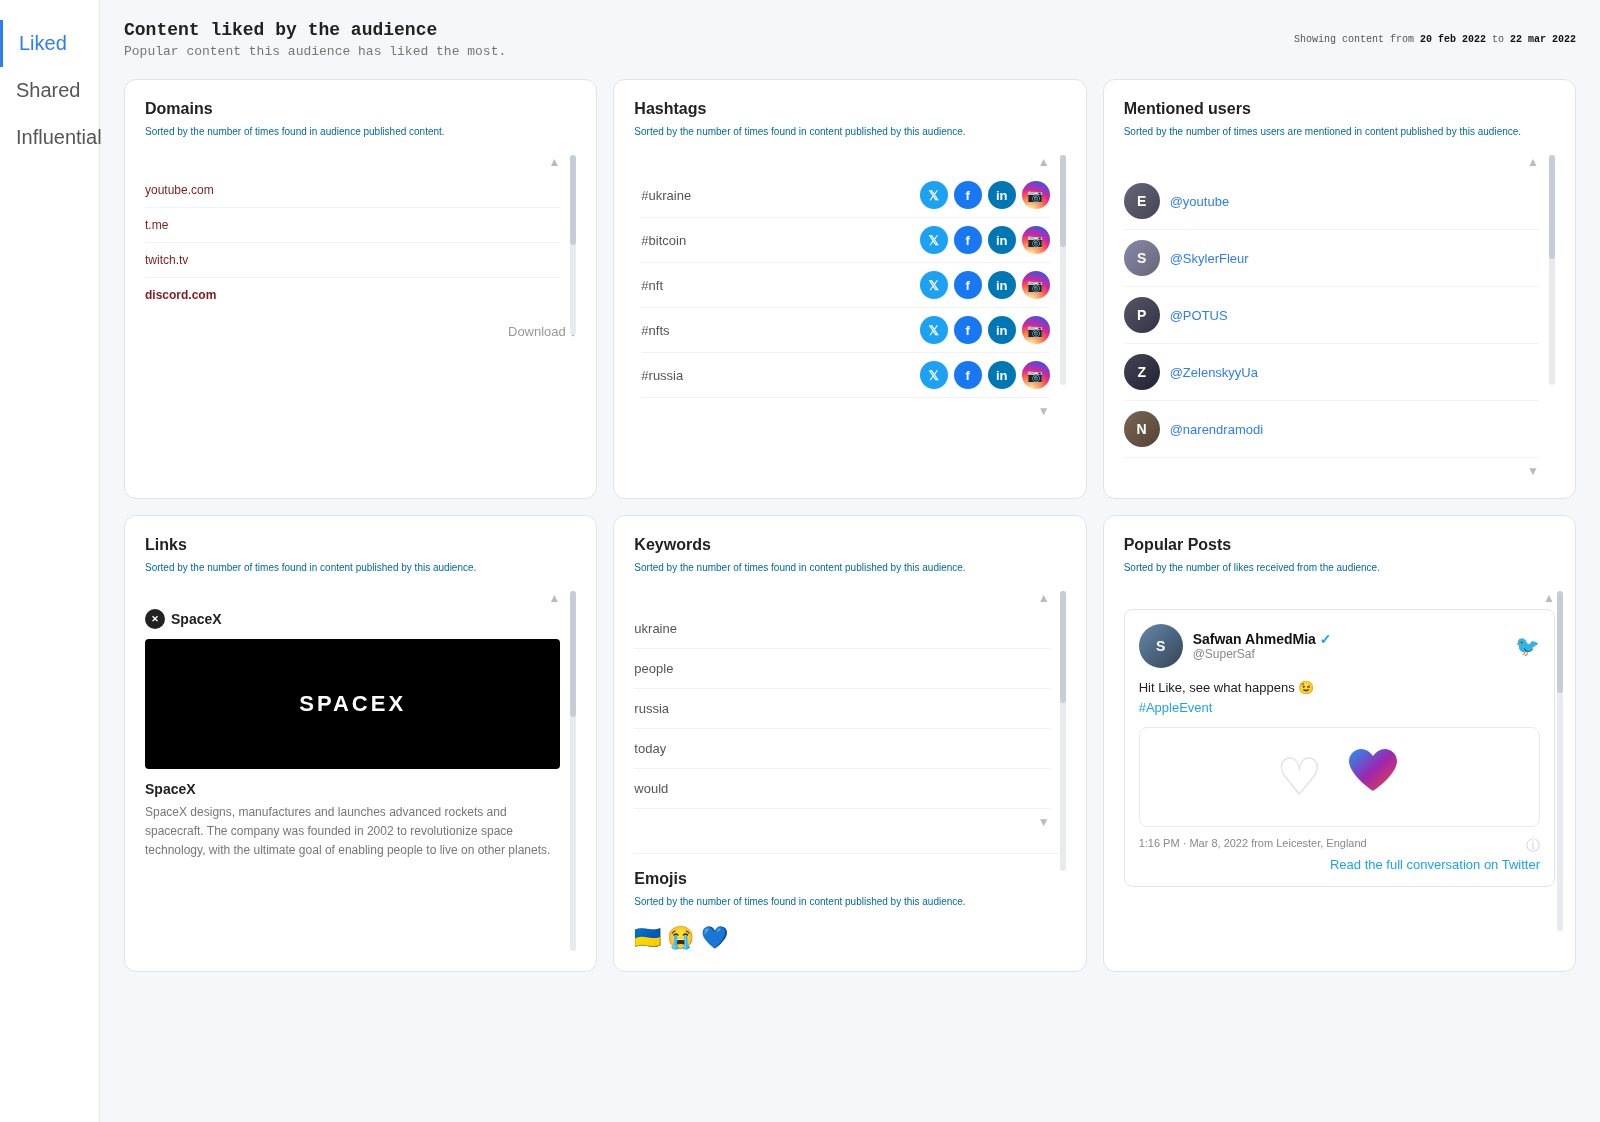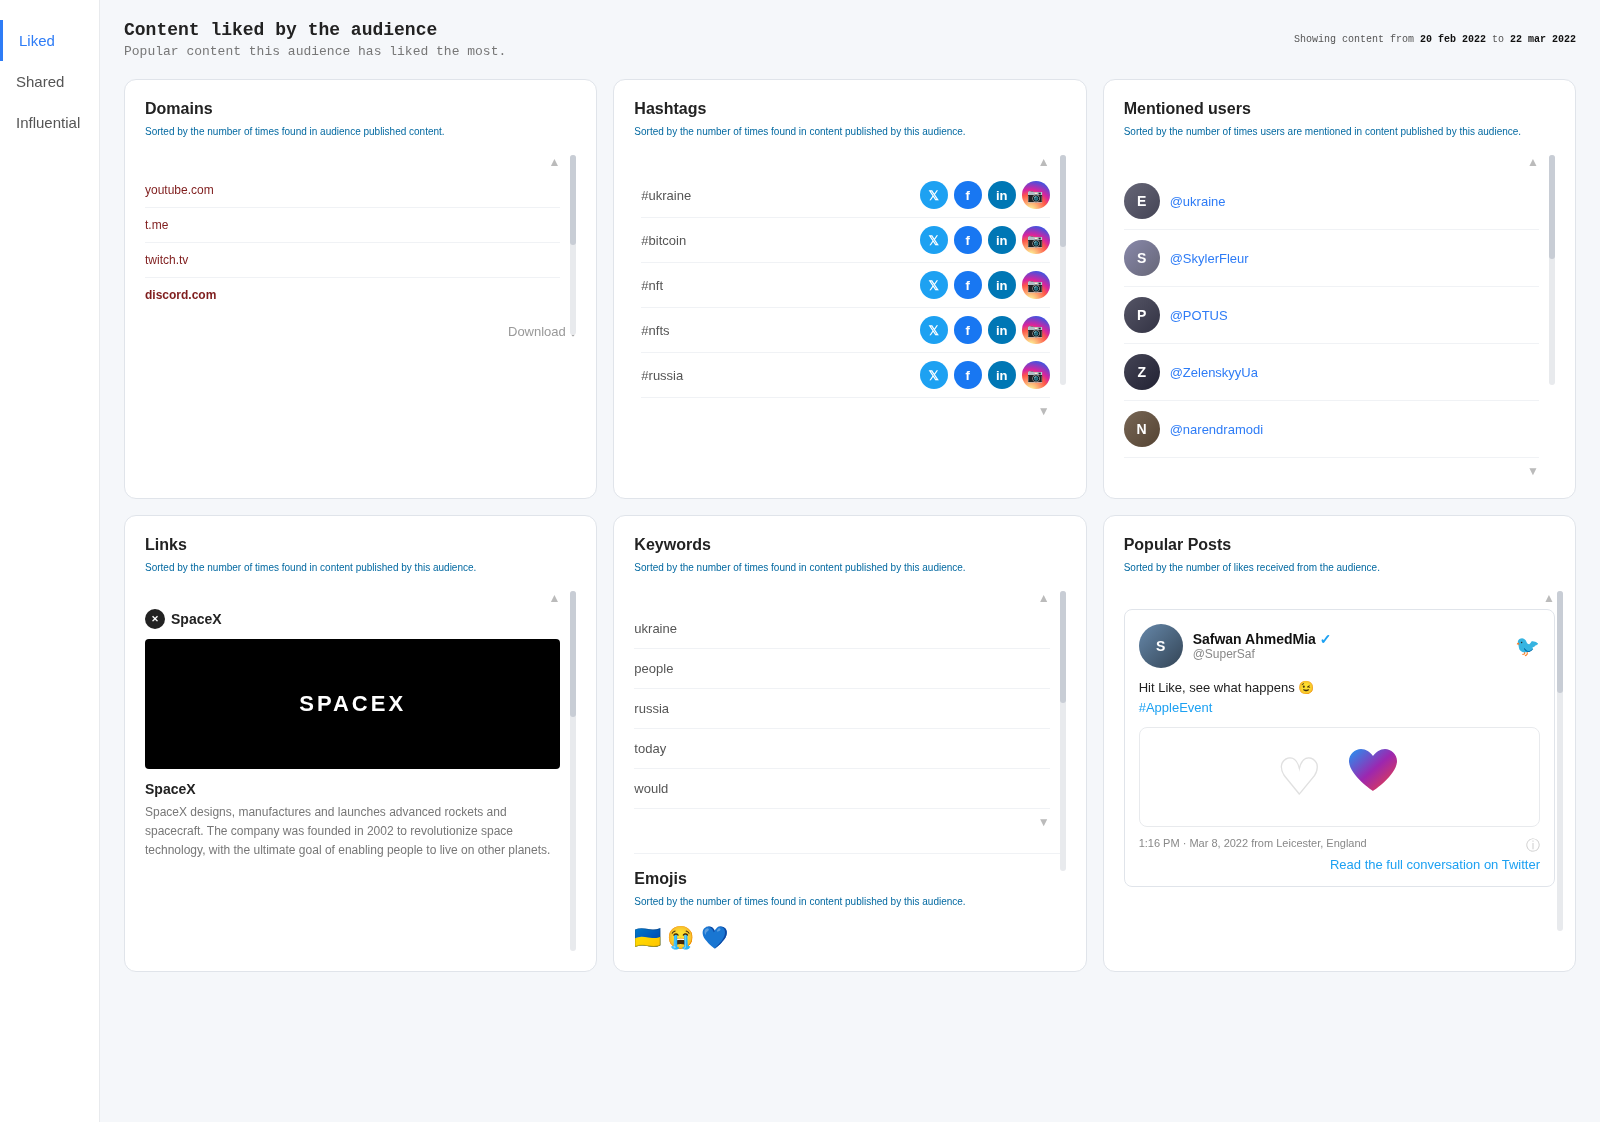--- a/index.html
+++ b/index.html
@@ -2,21 +2,21 @@
 <html><head>
   <meta charset="utf-8">
   <style>
     * { box-sizing: border-box; margin: 0; padding: 0; }
     body { font-family: -apple-system, BlinkMacSystemFont, 'Segoe UI', sans-serif; background: #f5f7fa; color: #333; font-size: 14px; }
     
     .app-container { display: flex; min-height: 1122px; }
     
     
     .sidebar { width: 100px; background: #fff; border-right: 1px solid #e8eaed; padding: 20px 0; flex-shrink: 0; }
-    .sidebar-item { padding: 12px 16px; cursor: pointer; color: #555; font-size: 15px; }
+    .sidebar-item { padding: 12px 16px; cursor: pointer; color: #555; font-size: 20px; }
     .sidebar-item.active { color: #2e7cf6; border-left: 3px solid #2e7cf6; font-weight: 500; }
 
     
     .main { flex: 1; padding: 20px 24px; }
     
     
     .main-header { margin-bottom: 20px; display: flex; justify-content: space-between; align-items: center; font-family: Liberation Mono, monospace; }
     .main-title { font-size: 18px; font-weight: 600; color: #222; margin-bottom: 4px; }
     .main-subtitle { color: #777; font-size: 13px; }
     .date-range { font-size: 10px; color: #555; }
@@ -210,21 +210,21 @@
         <div class="card-title">Mentioned users</div>
         <div class="card-subtitle">Sorted by the number of times users are mentioned in content published by this audience.</div>
         <div style="position:relative;padding-right:16px;">
           <div style="position:absolute;right:0;top:0;width:6px;height:230px;background:#e8eaed;border-radius:3px;">
             <div style="width:6px;height:45%;background:#c8cdd5;border-radius:3px;"></div>
           </div>
           <div class="arrow-up">▲</div>
 
           <div class="mentioned-user">
             <div class="avatar av-elon">E</div>
-            <span class="username">@ukraine</span>
+            <span class="username">@youtube</span>
           </div>
           <div class="mentioned-user">
             <div class="avatar av-skyler">S</div>
             <span class="username">@SkylerFleur</span>
           </div>
           <div class="mentioned-user">
             <div class="avatar av-potus">P</div>
             <span class="username">@POTUS</span>
           </div>
           <div class="mentioned-user">

